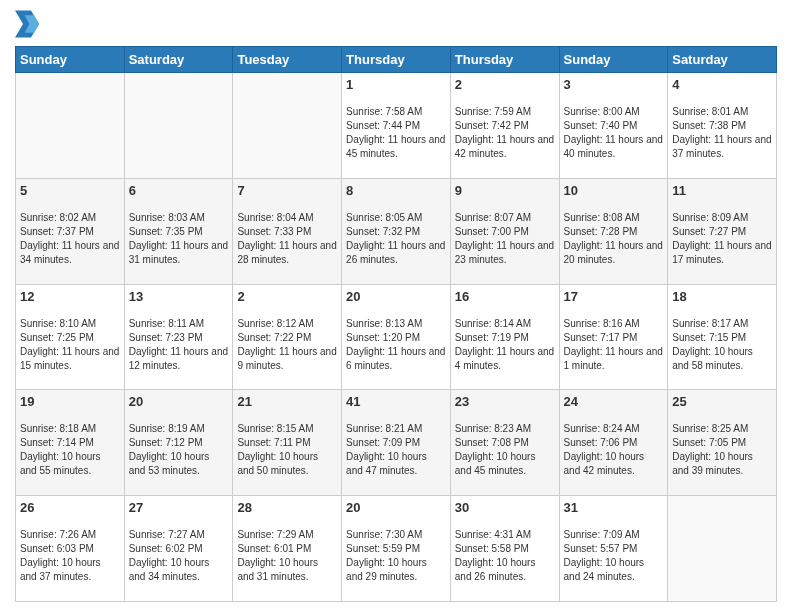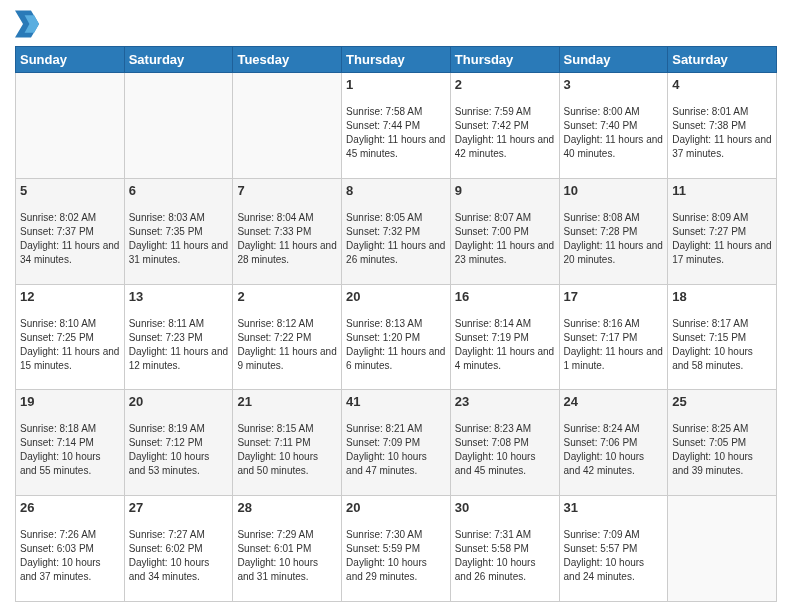--- a/index.html
+++ b/index.html
@@ -349,21 +349,21 @@
           </td>
           <td>
             <span class="day-number">20</span>
             <div class="day-info">Sunrise: 7:30 AM
 Sunset: 5:59 PM
 Daylight: 10 hours
 and 29 minutes.</div>
           </td>
           <td>
             <span class="day-number">30</span>
-            <div class="day-info">Sunrise: 7:31 AM
+            <div class="day-info">Sunrise: 4:31 AM
 Sunset: 5:58 PM
 Daylight: 10 hours
 and 26 minutes.</div>
           </td>
           <td>
             <span class="day-number">31</span>
             <div class="day-info">Sunrise: 7:09 AM
 Sunset: 5:57 PM
 Daylight: 10 hours
 and 24 minutes.</div>

